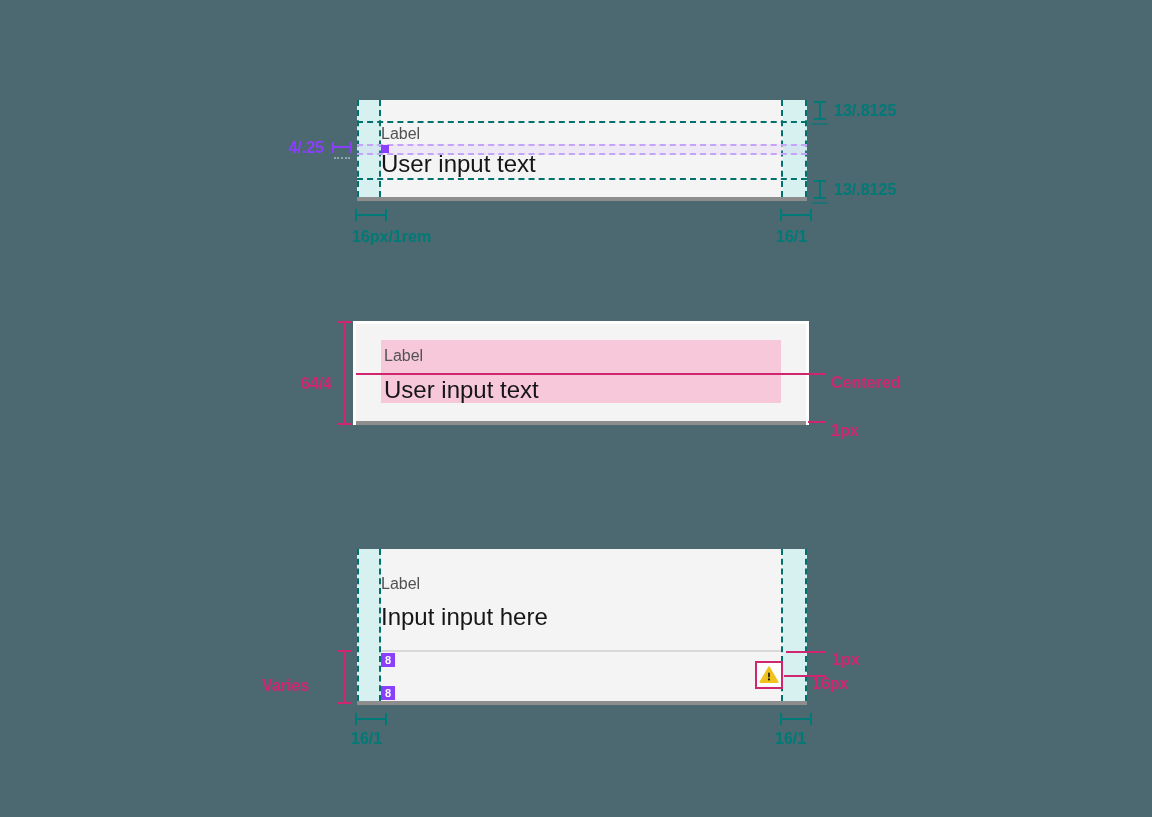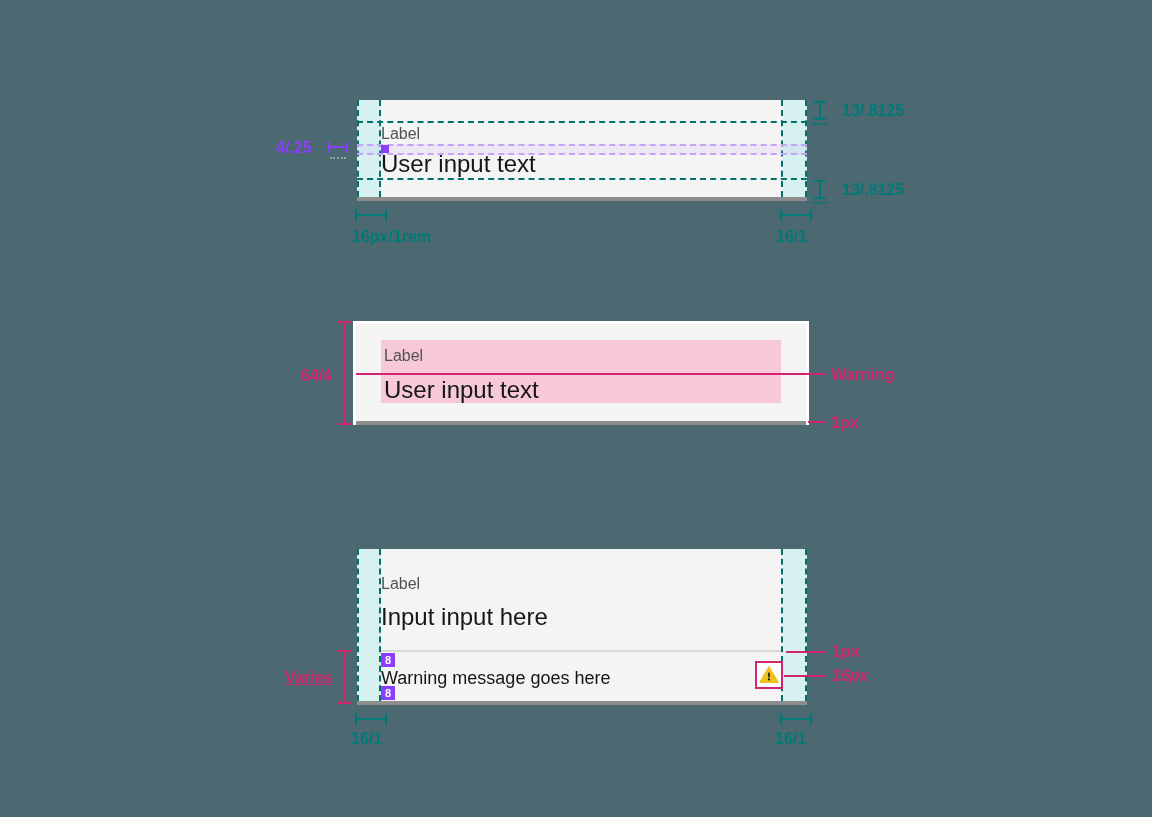--- a/index.html
+++ b/index.html
@@ -81,23 +81,23 @@
   }
   .warn-box svg{width:20px;height:20px;display:block;}
 
   
   .ann{
     position:absolute;
     font-size:16px;font-weight:bold;line-height:19px;
     white-space:nowrap;
   }
   .ann.teal{color:var(--teal-text,#007a76);}
-  .ann.magenta{color:var(--magenta,#d02670);}
+  .ann.magenta{color:var(--magenta,#d02670);margin-top:8px;}
   .ann.purple{color:var(--purple,#8a3ffc);}
-  .ann-row{display:flex;align-items:center;gap:16px;}
+  .ann-row{display:flex;align-items:center;gap:8px;}
 
   .icon-ibeam-v{
     display:inline-block;position:relative;
     width:12px;height:15px;
     border-top:2px solid currentColor;
     border-bottom:2px solid currentColor;
   }
   .icon-ibeam-v::before{
     content:'';position:absolute;left:5px;top:0;bottom:0;width:2px;
     background:currentColor;
@@ -166,70 +166,69 @@
   </div>
 
   <div class="ann teal ann-row" style="left:814px;top:101px;">
     <span class="icon-ibeam-v"></span>
     <span>13/.8125</span>
   </div>
   <div class="ann teal ann-row" style="left:814px;top:180px;">
     <span class="icon-ibeam-v"></span>
     <span>13/.8125</span>
   </div>
-  <div class="ann purple ann-row" style="left:276px;top:138px;width:76px;">
+  <div class="ann purple ann-row" style="left:276px;top:138px;width:76px;justify-content:flex-end;">
     <span>4/.25</span>
     <span class="icon-ibeam-h"></span>
   </div>
   <div class="icon-bracket-h" style="left:355px;top:209px;"></div>
   <div class="ann teal" style="left:352px;top:227px;">16px/1rem</div>
   <div class="icon-bracket-h" style="left:780px;top:209px;"></div>
   <div class="ann teal" style="left:776px;top:227px;">16/1</div>
 
   <div class="abs" style="left:353px;top:321px;width:456px;height:104px;background:#ffffff;">
     <div class="abs" style="left:3px;top:3px;right:3px;bottom:0;background:var(--field-bg,#f4f4f4);border-bottom:4px solid var(--field-border,#8d8d8d);box-sizing:border-box;">
       <div class="pink-band" style="left:25px;right:25px;top:16px;height:63px;"></div>
       <div class="field-label" style="left:28px;top:22px;">Label</div>
       <div class="field-input-text" style="left:28px;top:54px;">User input text</div>
     </div>
   </div>
 
   <div class="vmeasure" style="left:337px;top:321px;height:104px;"></div>
   <div class="ann magenta" style="left:278px;top:366px;width:54px;text-align:right;">64/4</div>
   <div class="callout-line" style="left:356px;top:373px;width:469px;"></div>
-  <div class="ann magenta" style="left:831px;top:365px;">Warning</div>
+  <div class="ann magenta" style="left:831px;top:365px;">Centered</div>
   <div class="callout-line" style="left:808px;top:421px;width:18px;"></div>
   <div class="ann magenta" style="left:831px;top:413px;">1px</div>
 
   <div class="field" style="left:357px;top:549px;width:450px;height:152px;">
     <div class="divider-line" style="left:24px;right:24px;top:101px;"></div>
     <div class="teal-col" style="left:0;"></div>
     <div class="teal-col" style="right:0;"></div>
     <div class="dash-v" style="left:0;"></div>
     <div class="dash-v" style="left:22px;"></div>
     <div class="dash-v" style="left:424px;"></div>
     <div class="dash-v" style="left:448px;"></div>
     <div class="field-label" style="left:24px;top:25px;">Label</div>
     <div class="field-input-text" style="left:24px;top:56px;">Input input here</div>
     <div class="badge8" style="left:24px;top:104px;">8</div>
-    <div class="field-input-text" style="left:24px;top:118px;font-size:18px;line-height:22px;">Warning message goes here</div>
     <div class="badge8" style="left:24px;top:137px;">8</div>
     <div class="warn-box" style="left:398px;top:112px;">
       <svg viewBox="0 0 24 24">
         <path d="M12 2.5 L22.5 20.5 L1.5 20.5 Z" style="fill:var(--warning-yellow,#f1c21b);stroke:var(--warning-yellow,#f1c21b);stroke-width:2;stroke-linejoin:round;"></path>
         <rect x="11" y="9.2" width="2" height="5.6" style="fill:var(--text-dark,#161616);"></rect>
         <circle cx="12" cy="17.3" r="1.35" style="fill:var(--text-dark,#161616);"></circle>
       </svg>
     </div>
   </div>
 
   <div class="vmeasure" style="left:337px;top:650px;height:54px;"></div>
-  <div class="ann magenta" style="left:262px;top:668px;width:70px;text-align:right;text-decoration:underline;">Varies</div>
+  <div class="ann magenta" style="left:262px;top:668px;width:70px;">Varies</div>
   <div class="callout-line" style="left:786px;top:651px;width:40px;"></div>
   <div class="ann magenta" style="left:832px;top:642px;">1px</div>
   <div class="callout-line" style="left:784px;top:675px;width:42px;"></div>
-  <div class="ann magenta" style="left:832px;top:666px;font-style:italic;">16px</div>
+  <div class="ann magenta" style="left:812px;top:666px;">16px</div>
   <div class="icon-bracket-h" style="left:355px;top:713px;"></div>
   <div class="ann teal" style="left:351px;top:729px;">16/1</div>
   <div class="icon-bracket-h" style="left:780px;top:713px;"></div>
   <div class="ann teal" style="left:775px;top:729px;">16/1</div>
 
 </div>
 
 </body></html>

